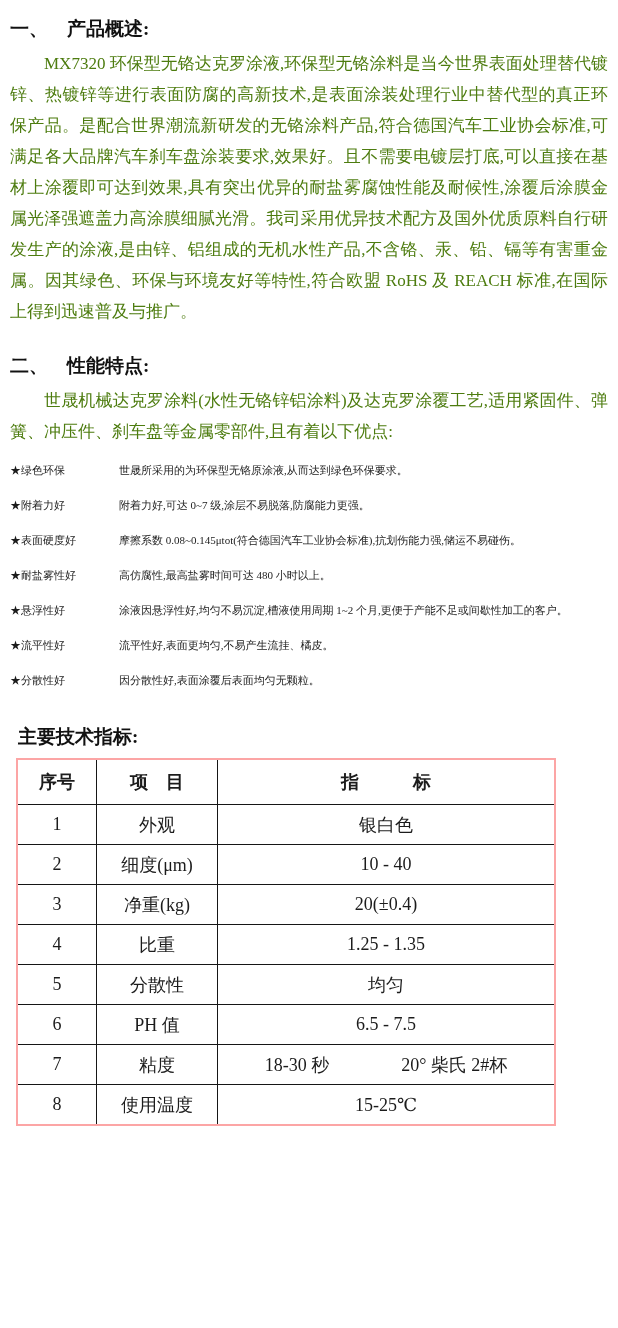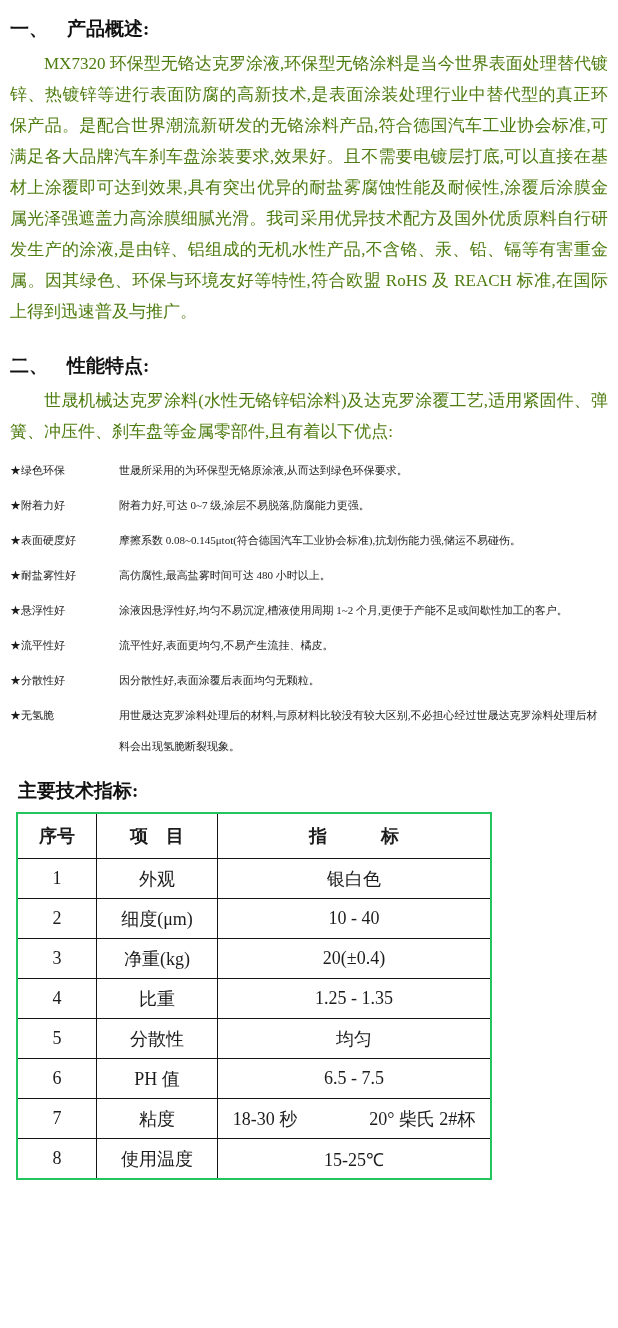--- a/index.html
+++ b/index.html
@@ -55,34 +55,33 @@
   .feature-term {
     flex: 0 0 auto;
     min-width: 103px;
     padding-right: 6px;
     white-space: nowrap;
   }
   .feature-desc {
     flex: 1;
   }
   .spec-title {
-    margin-top: 16px;
+    margin-top: 28px;
     margin-left: 8px;
     font-weight: bold;
     font-size: 19px;
     line-height: 26px;
     color: #111111;
   }
   table.spec-table {
     border-collapse: collapse;
     margin: 8px 0 0 6px;
-    width: 476px;
+    width: 540px;
     table-layout: fixed;
-    border: 2px solid #22c55e;
-    font-family: Liberation Serif, serif;
+    border: 2px solid #fca5a5;
   }
   .spec-table th, .spec-table td {
     border: 1px solid #161616;
     text-align: center;
     vertical-align: middle;
     font-size: 18px;
     padding: 0 4px;
     overflow: hidden;
   }
   .spec-table th { height: 44px; font-weight: bold; }
@@ -132,24 +131,20 @@
       <span class="feature-desc">涂液因悬浮性好,均匀不易沉淀,槽液使用周期 1~2 个月,更便于产能不足或间歇性加工的客户。</span>
     </div>
     <div class="feature-item">
       <span class="feature-term">★流平性好</span>
       <span class="feature-desc">流平性好,表面更均匀,不易产生流挂、橘皮。</span>
     </div>
     <div class="feature-item">
       <span class="feature-term">★分散性好</span>
       <span class="feature-desc">因分散性好,表面涂覆后表面均匀无颗粒。</span>
     </div>
-    <div class="feature-item">
-      <span class="feature-term">★无氢脆</span>
-      <span class="feature-desc">用世晟达克罗涂料处理后的材料,与原材料比较没有较大区别,不必担心经过世晟达克罗涂料处理后材料会出现氢脆断裂现象。</span>
-    </div>
   </div>
 
   <div class="spec-title">主要技术指标:</div>
 
   <table class="spec-table">
     <thead>
       <tr>
         <th class="col-no">序号</th>
         <th class="col-item">项　目</th>
         <th class="col-spec">指　　　标</th>

